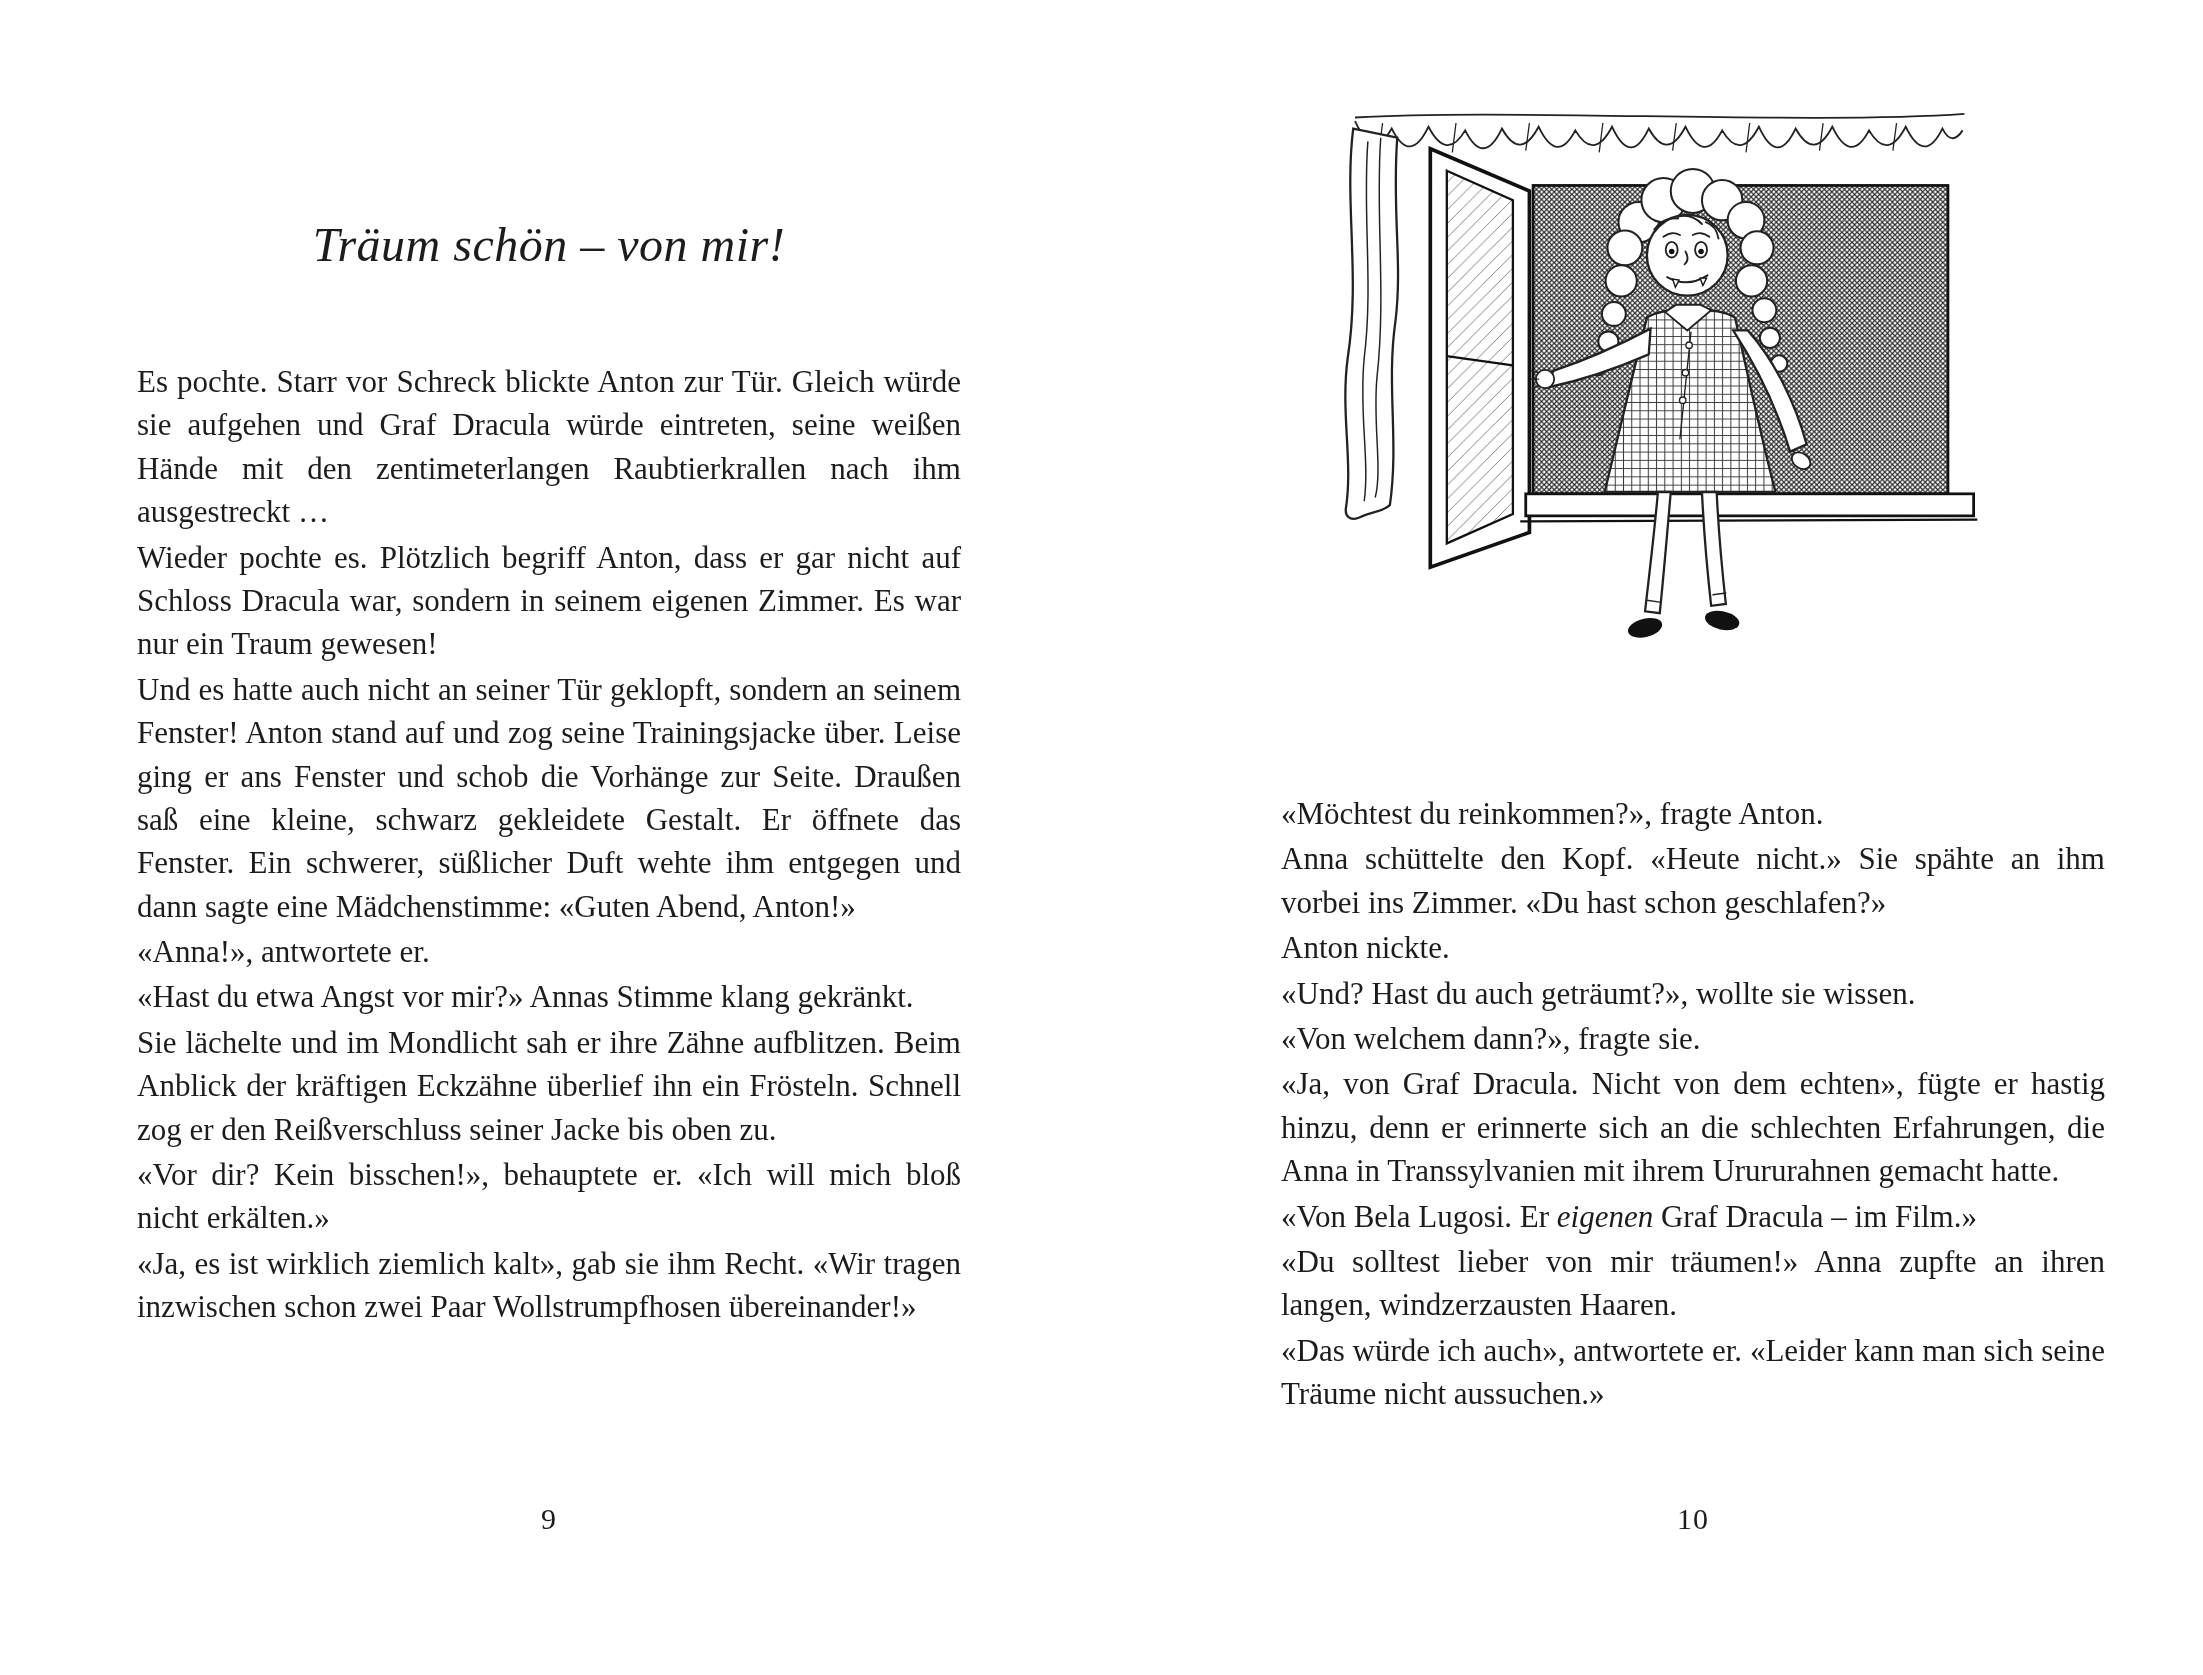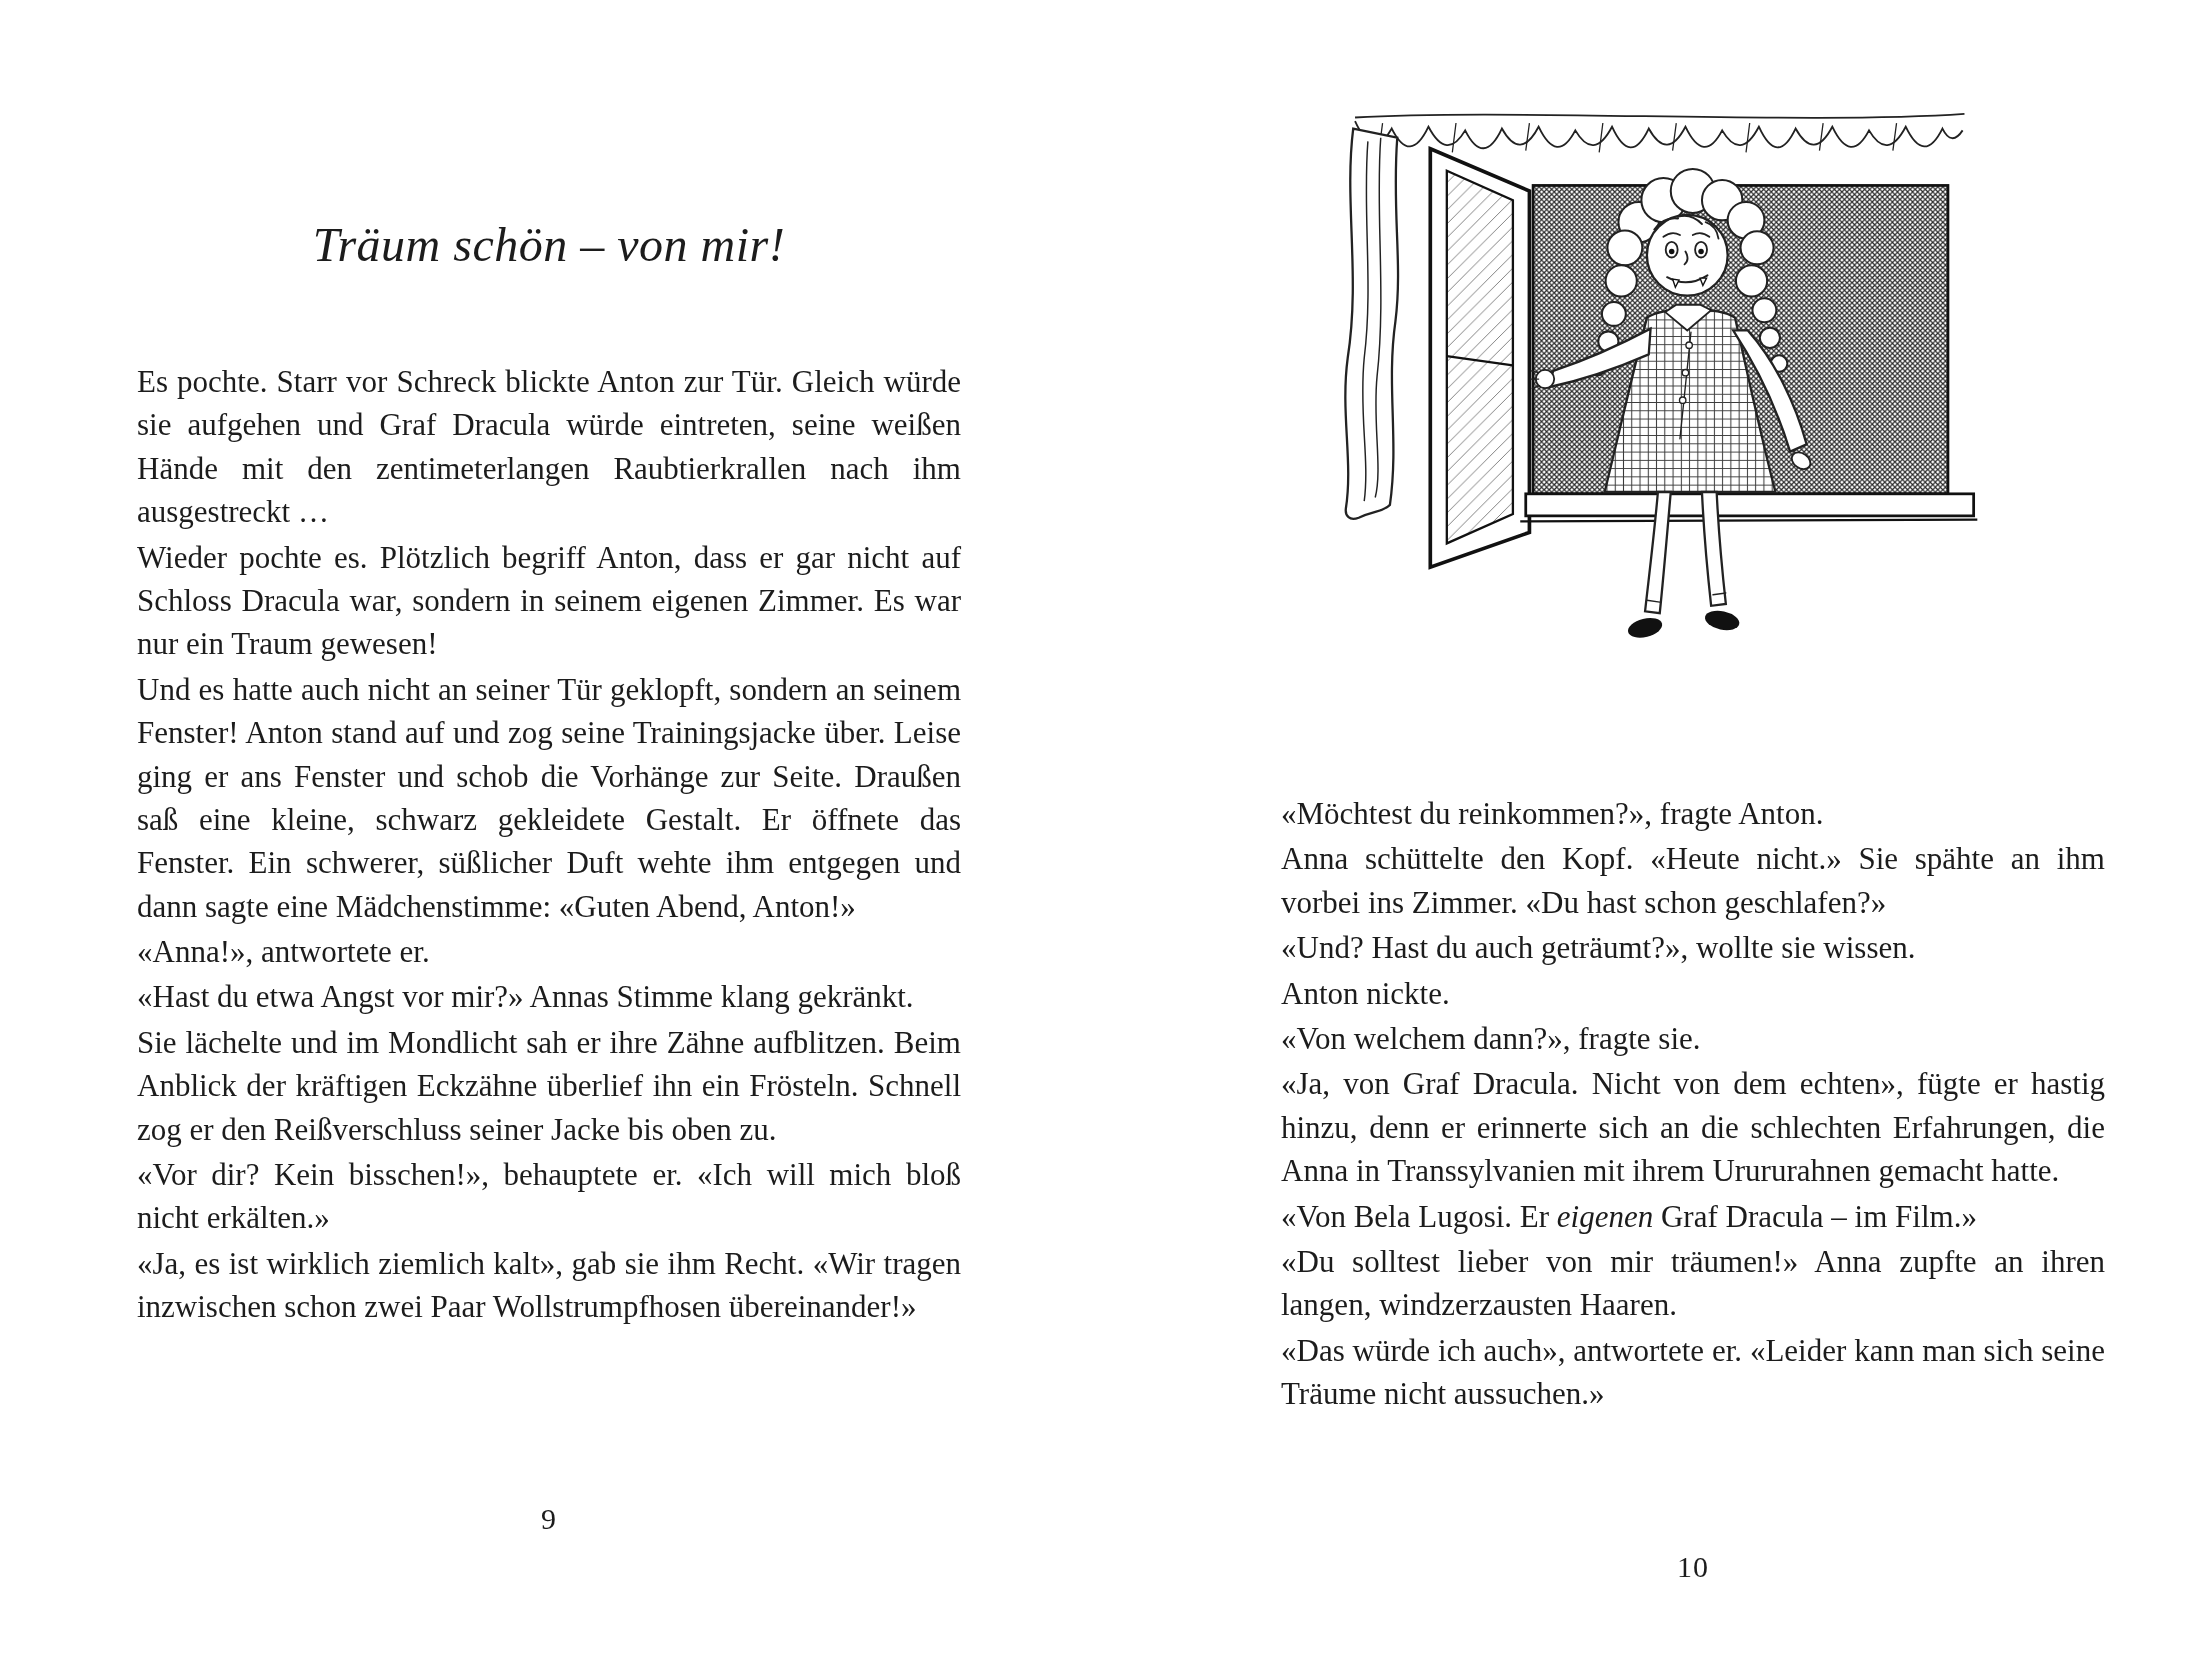--- a/index.html
+++ b/index.html
@@ -36,21 +36,21 @@
   #right-text { left:1279px; top:790px; }
   .folio {
     position:absolute;
     top:1502px;
     width:828px;
     text-align:center;
     font-size:30px;
     letter-spacing:0.9px;
   }
   #folio-left  { left:135px; }
-  #folio-right { left:1279px;margin-top:48px; }
+  #folio-right { left:1279px; }
   .illustration {
     position:absolute;
     left:1322px; top:101px;
     width:670px; height:648px;
   }
   .illustration svg { width:100%; height:100%; display:block; }
   em { font-style:italic; }
 </style>
 </head>
 <body>
@@ -174,22 +174,22 @@
           <ellipse cx="436" cy="566" rx="19" ry="10" fill="#111"></ellipse>
         </g>
       </g>
     </g>
   </svg>
 </div>
 
 <div class="text-block" id="right-text">
   <p>«Möchtest du reinkommen?», fragte Anton.</p>
   <p>Anna schüttelte den Kopf. «Heute nicht.» Sie spähte an ihm vorbei ins Zimmer. «Du hast schon geschlafen?»</p>
+  <p>Anton nickte.</p>
   <p>«Und? Hast du auch geträumt?», wollte sie wissen.</p>
-  <p>Anton nickte.</p>
   <p>«Von welchem dann?», fragte sie.</p>
   <p>«Ja, von Graf Dracula. Nicht von dem echten», fügte er hastig hinzu, denn er erinnerte sich an die schlechten Erfahrungen, die Anna in Transsylvanien mit ihrem Urururahnen gemacht hatte.</p>
   <p><span>«Von Bela Lugosi. Er </span><em>eigenen</em><span> Graf Dracula – im Film.»</span></p>
   <p>«Du solltest lieber von mir träumen!» Anna zupfte an ihren langen, windzerzausten Haaren.</p>
   <p>«Das würde ich auch», antwortete er. «Leider kann man sich seine Träume nicht aussuchen.»</p>
 </div>
 
 <div class="folio" id="folio-right">10</div>
 
 

